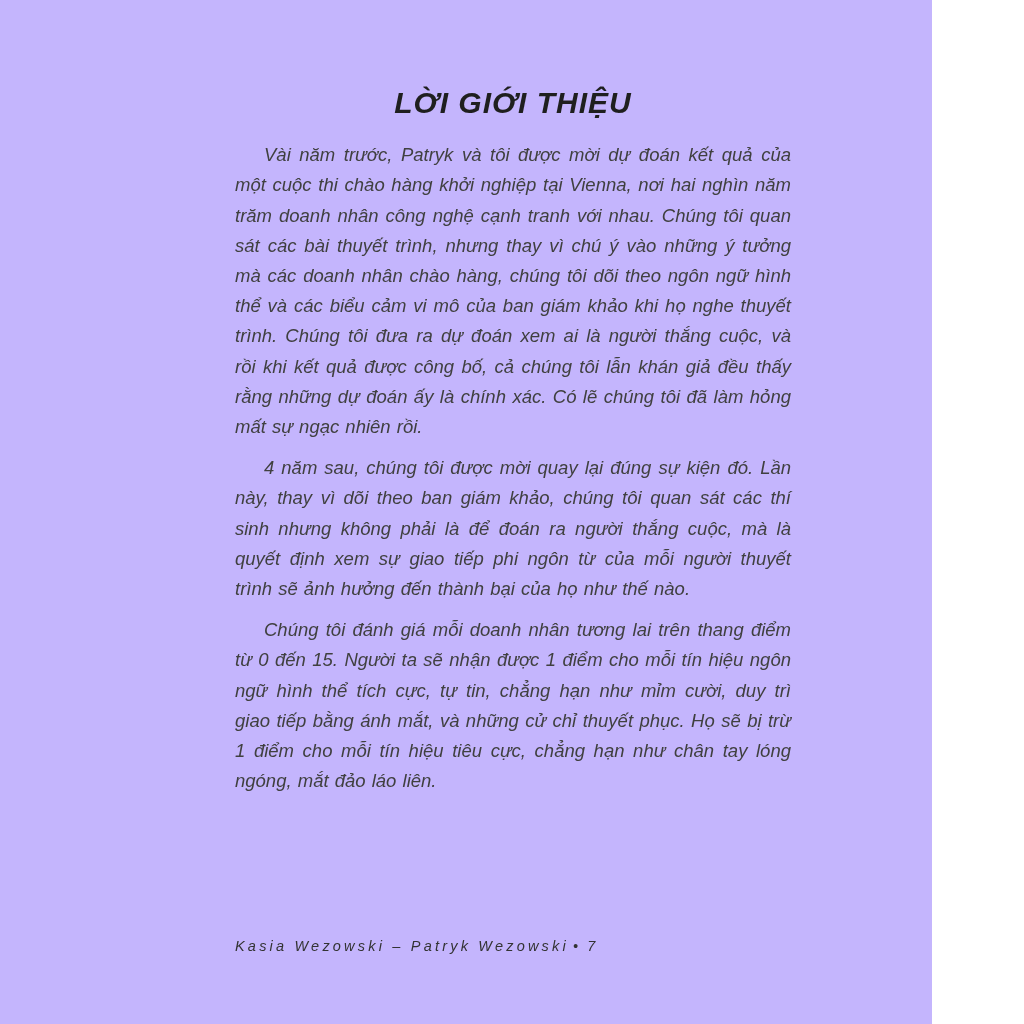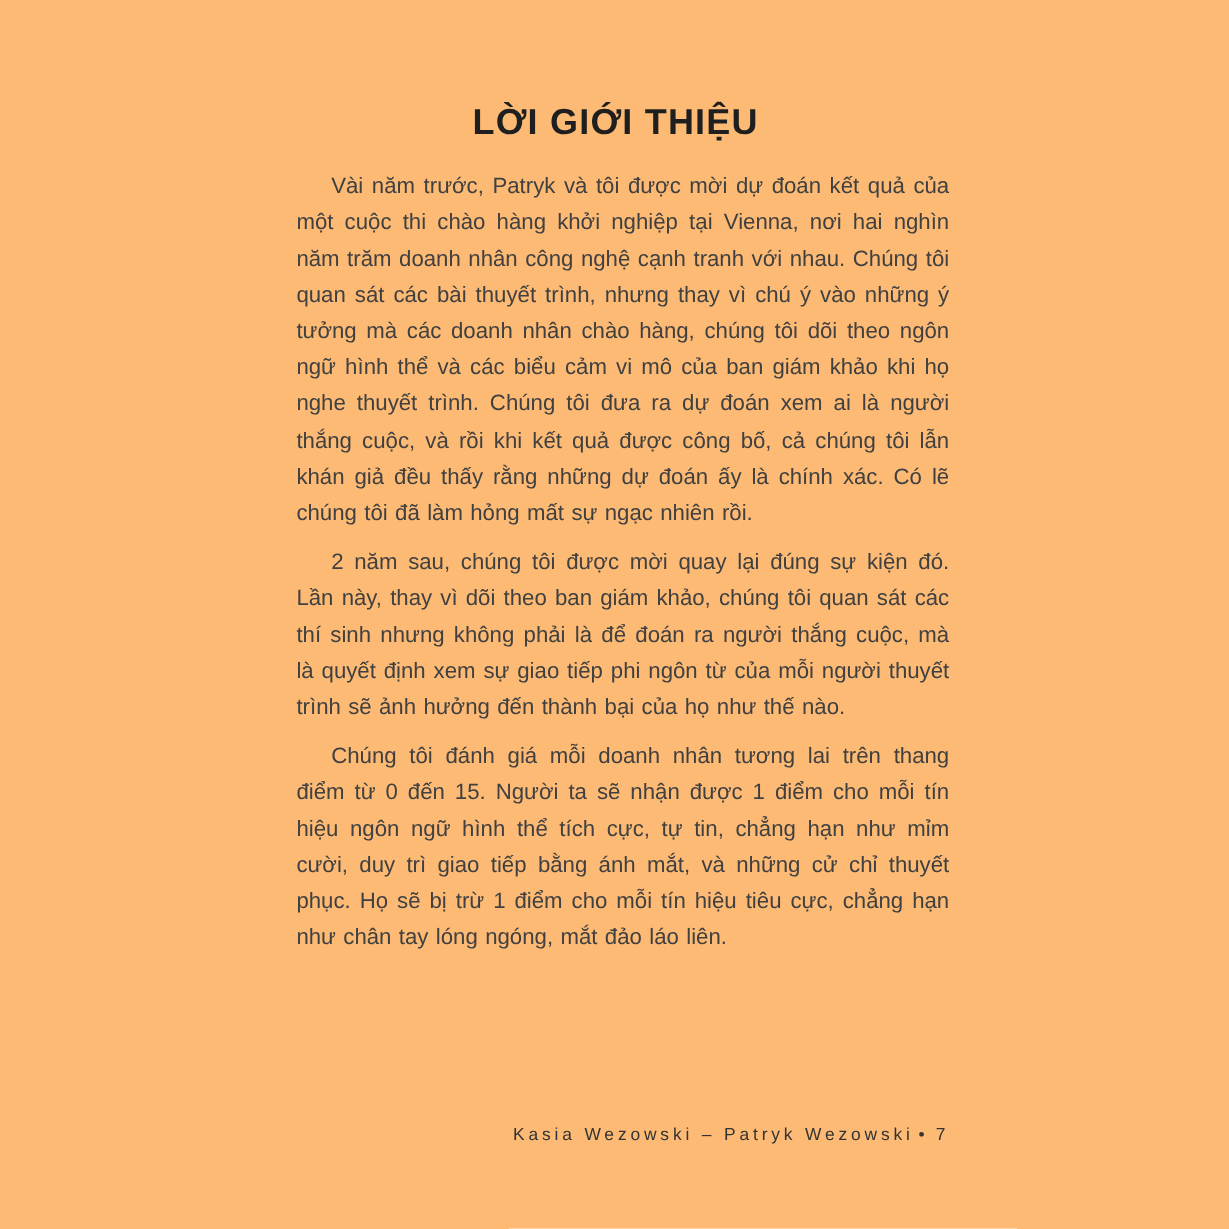--- a/index.html
+++ b/index.html
@@ -2,27 +2,28 @@
 <html lang="vi"><head>
 <meta charset="utf-8">
 <style>
   html, body {
     margin: 0;
     padding: 0;
     background: #ffffff;
   }
   .page {
     position: relative;
-    width: 1024px;
+    width: 932px;
     height: 1024px;
-    background: #fdba74;
+    background: #c4b5fd;
     font-family: "Liberation Sans", sans-serif;
     color: #3d3d3d;
     box-sizing: border-box;
     overflow: hidden;
+    font-style: italic;
   }
   .content {
     position: absolute;
     left: 235px;
     width: 556px;
     top: 0;
   }
   .chapter-title {
     margin-top: 86px;
     text-align: center;
@@ -36,37 +37,36 @@
     margin-top: 112px;
     font-size: 21.5px;
     line-height: 33px;
     font-weight: 700;
     color: #2a2a2a;
     text-align: left;
     max-width: 545px;
   }
   .body-paragraphs {
     margin-top: 18px;
-    margin-left: 12px;
   }
   .body-paragraphs p {
     margin: 0 0 11px 0;
     font-size: 18.5px;
     line-height: 30.2px;
     text-align: justify;
     text-indent: 29px;
     color: #404040;
     word-spacing: 1px;
   }
   .footer {
     position: absolute;
     left: 235px;
     width: 556px;
     top: 938px;
-    text-align: right;
+    text-align: left;
     font-size: 14.5px;
     font-weight: 500;
     letter-spacing: 3.2px;
     color: #333333;
     white-space: nowrap;
   }
   .footer .sep {
     padding: 0 4px;
   }
   .footer .page-num {
@@ -76,21 +76,21 @@
 </head>
 <body>
 
 <div class="page">
   <div class="content">
     <h1 class="chapter-title">LỜI GIỚI THIỆU</h1>
 
 
     <div class="body-paragraphs">
       <p>Vài năm trước, Patryk và tôi được mời dự đoán kết quả của một cuộc thi chào hàng khởi nghiệp tại Vienna, nơi hai nghìn năm trăm doanh nhân công nghệ cạnh tranh với nhau. Chúng tôi quan sát các bài thuyết trình, nhưng thay vì chú ý vào những ý tưởng mà các doanh nhân chào hàng, chúng tôi dõi theo ngôn ngữ hình thể và các biểu cảm vi mô của ban giám khảo khi họ nghe thuyết trình. Chúng tôi đưa ra dự đoán xem ai là người thắng cuộc, và rồi khi kết quả được công bố, cả chúng tôi lẫn khán giả đều thấy rằng những dự đoán ấy là chính xác. Có lẽ chúng tôi đã làm hỏng mất sự ngạc nhiên rồi.</p>
-      <p>2 năm sau, chúng tôi được mời quay lại đúng sự kiện đó. Lần này, thay vì dõi theo ban giám khảo, chúng tôi quan sát các thí sinh nhưng không phải là để đoán ra người thắng cuộc, mà là quyết định xem sự giao tiếp phi ngôn từ của mỗi người thuyết trình sẽ ảnh hưởng đến thành bại của họ như thế nào.</p>
+      <p>4 năm sau, chúng tôi được mời quay lại đúng sự kiện đó. Lần này, thay vì dõi theo ban giám khảo, chúng tôi quan sát các thí sinh nhưng không phải là để đoán ra người thắng cuộc, mà là quyết định xem sự giao tiếp phi ngôn từ của mỗi người thuyết trình sẽ ảnh hưởng đến thành bại của họ như thế nào.</p>
       <p>Chúng tôi đánh giá mỗi doanh nhân tương lai trên thang điểm từ 0 đến 15. Người ta sẽ nhận được 1 điểm cho mỗi tín hiệu ngôn ngữ hình thể tích cực, tự tin, chẳng hạn như mỉm cười, duy trì giao tiếp bằng ánh mắt, và những cử chỉ thuyết phục. Họ sẽ bị trừ 1 điểm cho mỗi tín hiệu tiêu cực, chẳng hạn như chân tay lóng ngóng, mắt đảo láo liên.</p>
     </div>
   </div>
 
   <div class="footer">
     <span>Kasia Wezowski – Patryk Wezowski</span><span class="sep">•</span><span class="page-num">7</span>
   </div>
 </div>
 
 </body></html>

